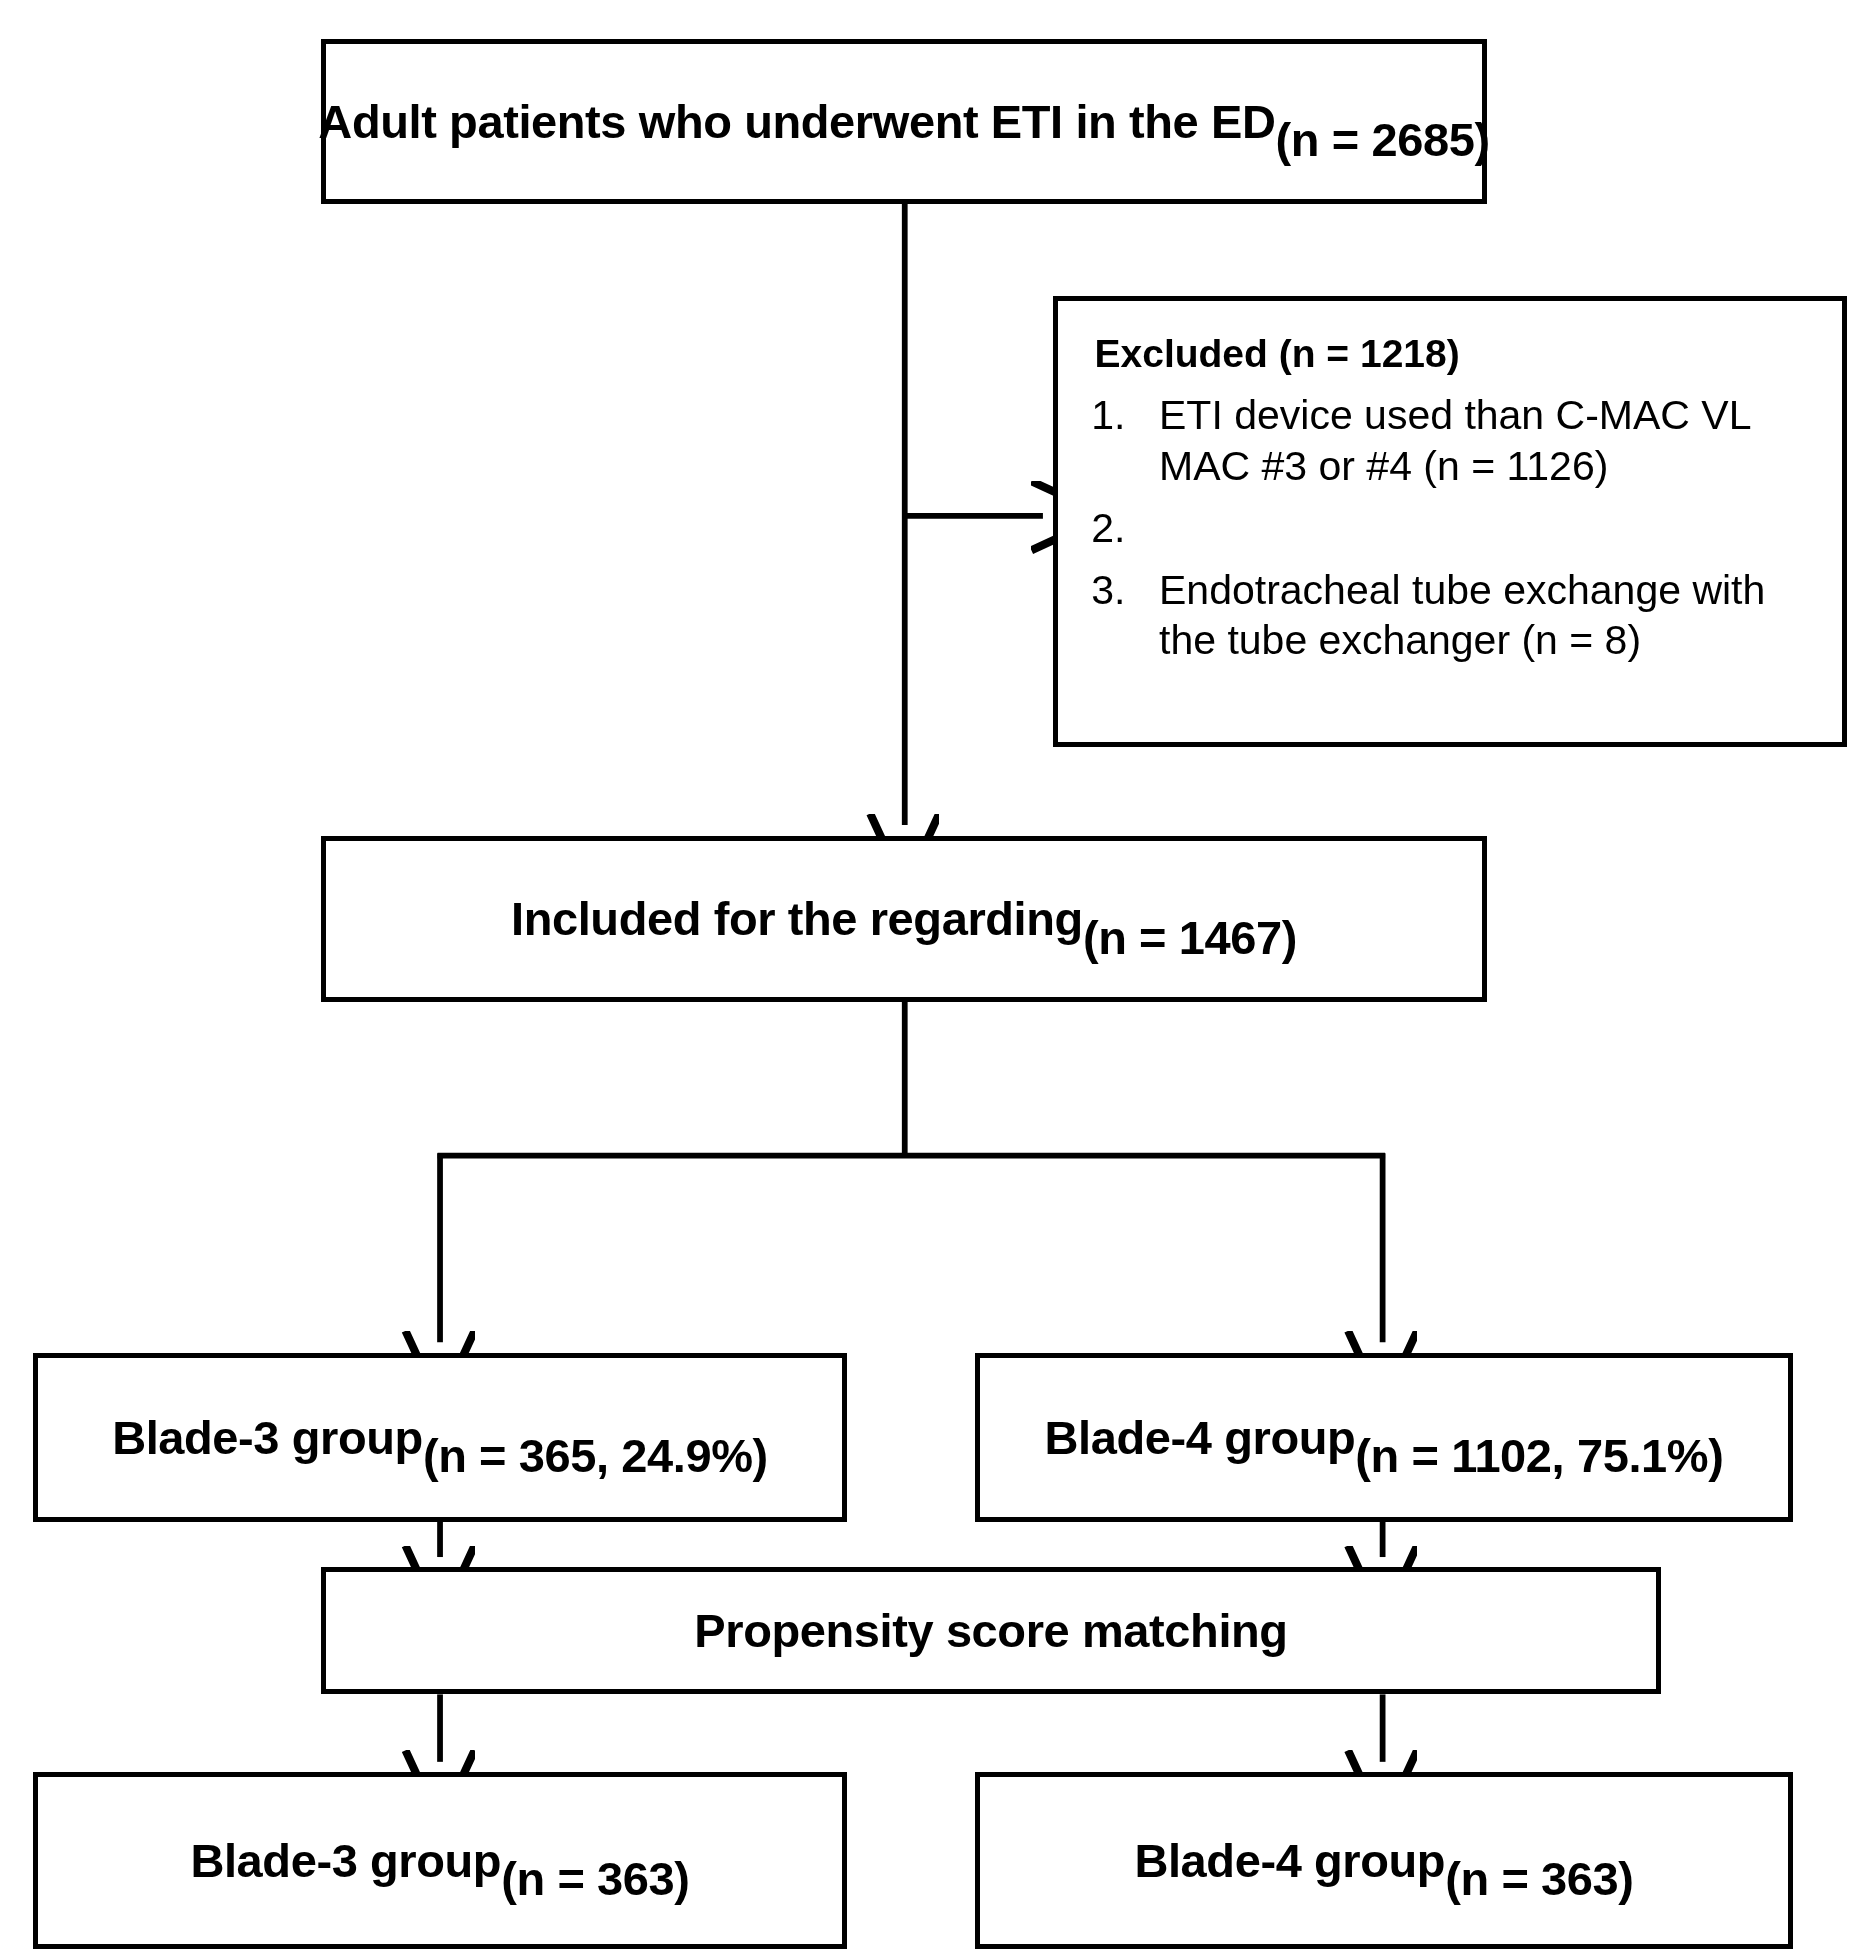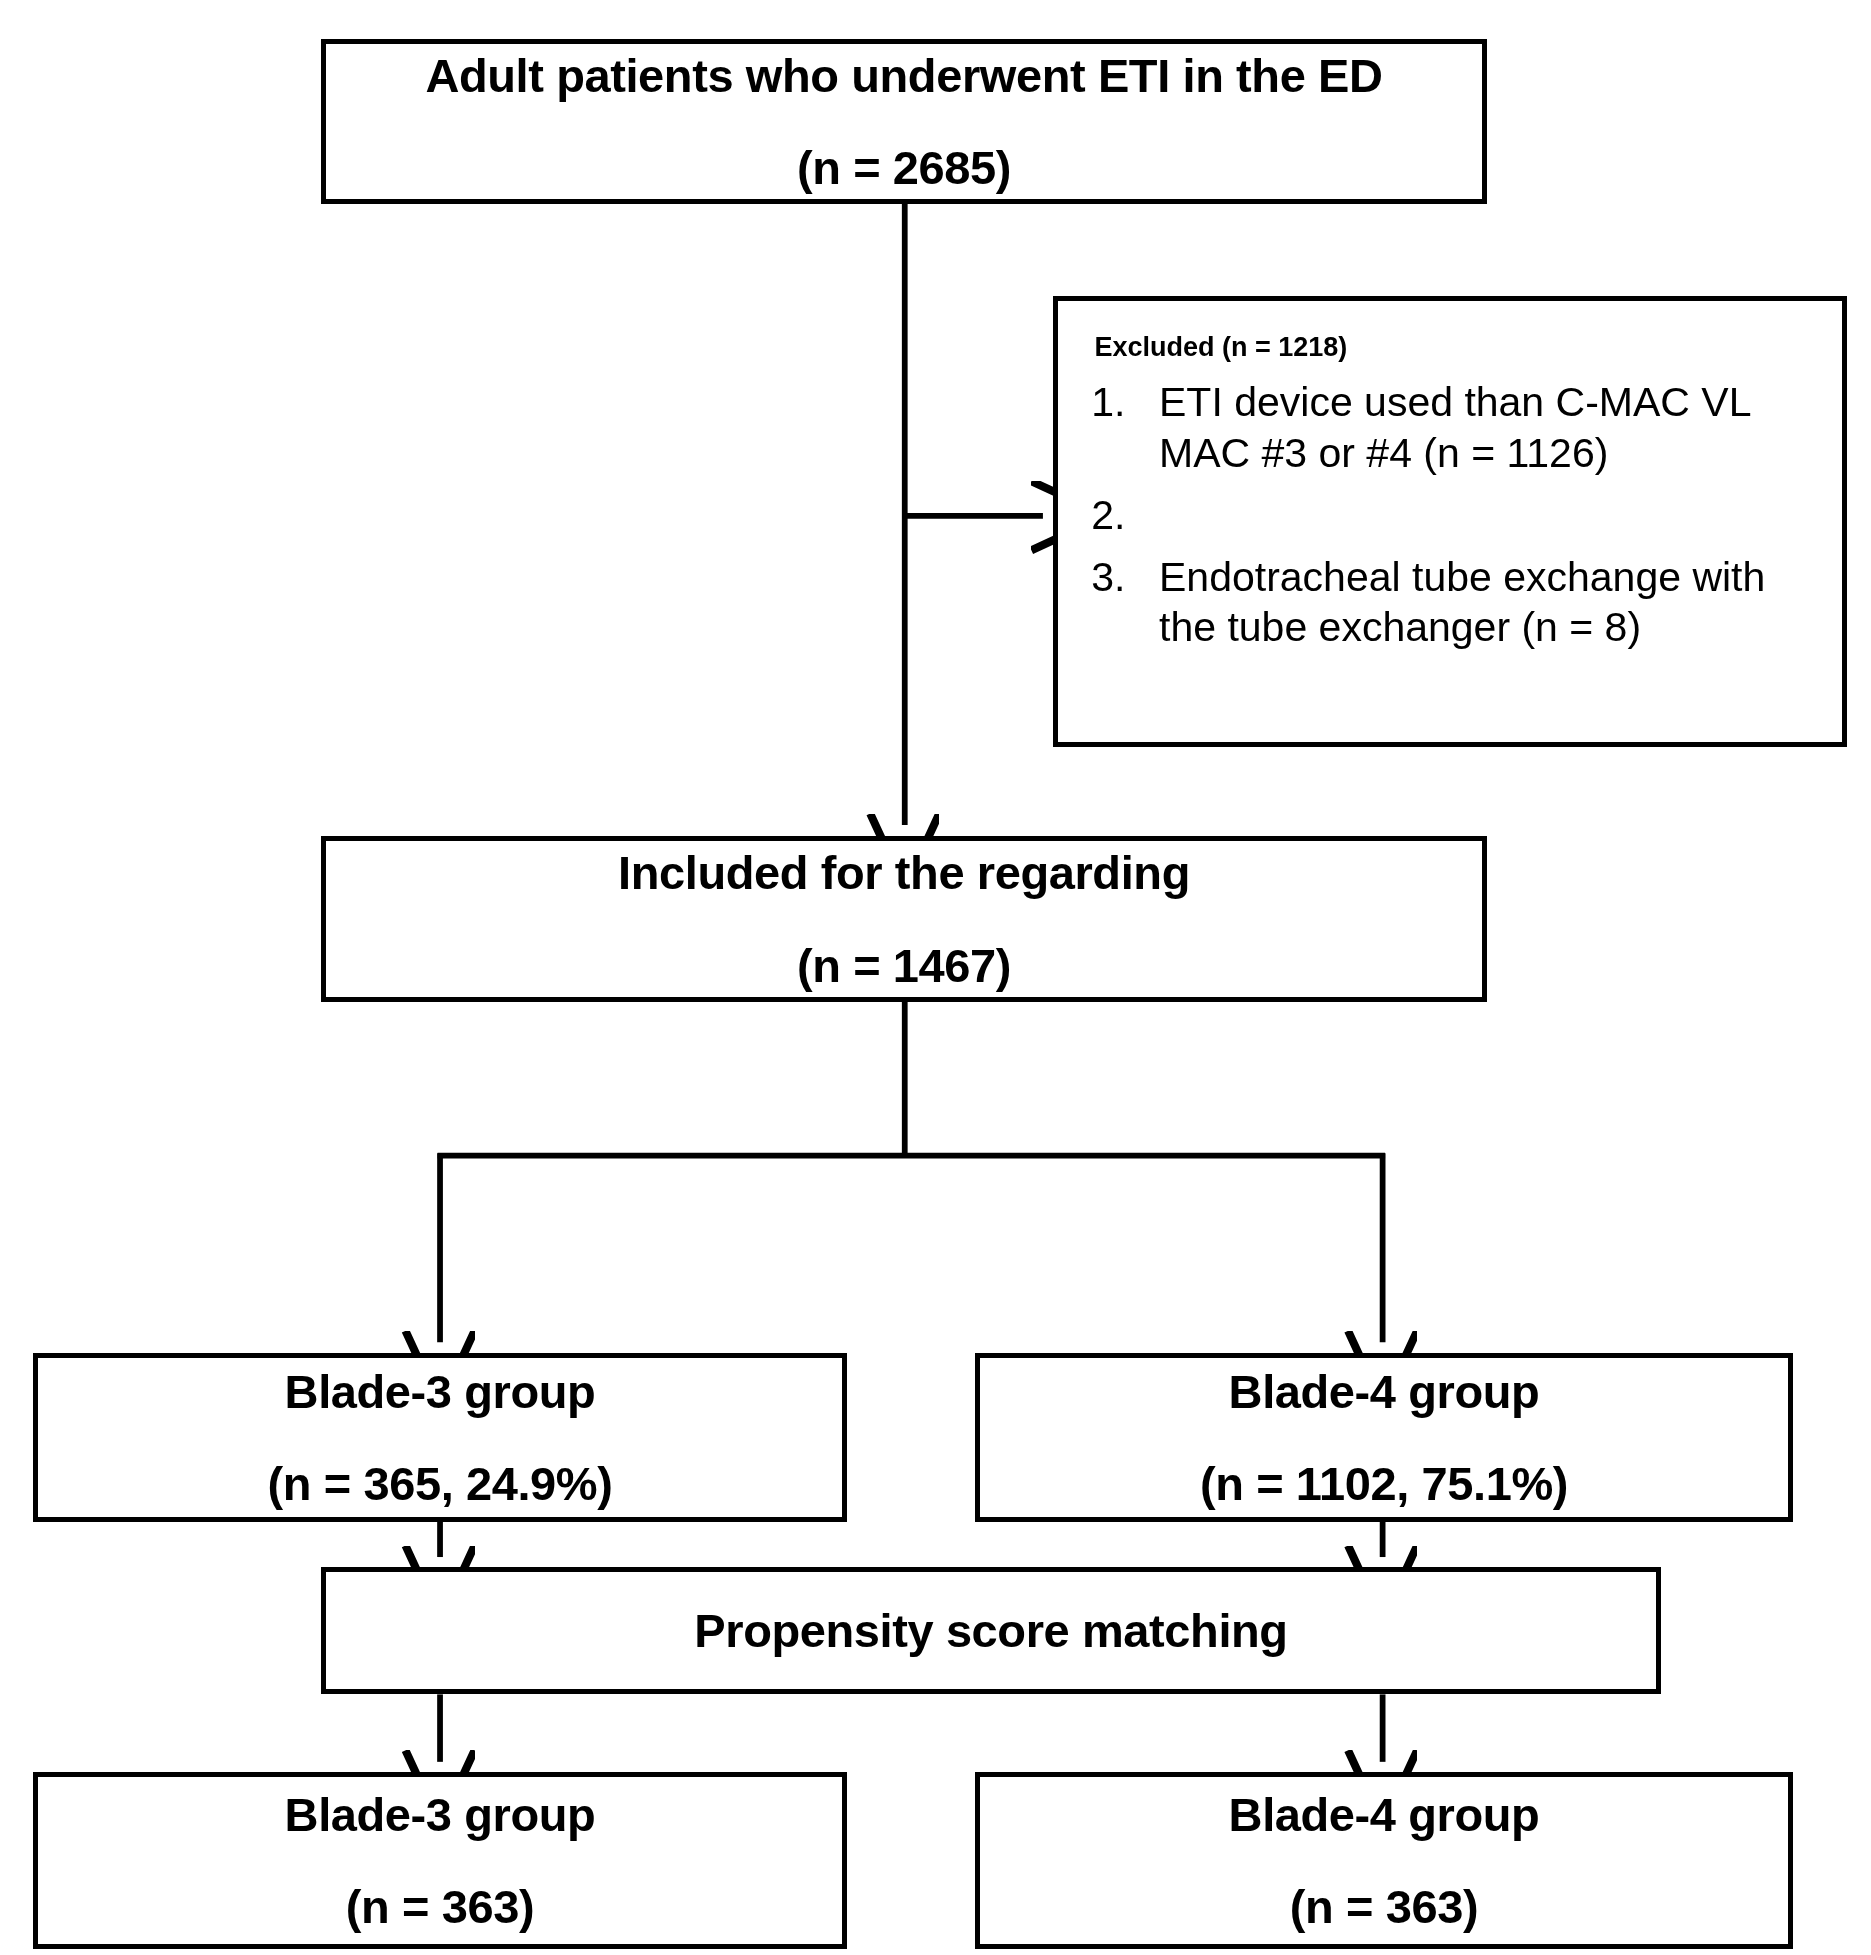--- a/index.html
+++ b/index.html
@@ -25,21 +25,21 @@
     top: 0;
     width: 1872px;
     height: 1956px;
   }
   .node {
     position: absolute;
     box-sizing: border-box;
     border: 5px solid #000000;
     background: #ffffff;
     display: flex;
-    flex-direction: column;
+    flex-direction: row;
     align-items: center;
     justify-content: center;
     text-align: center;
     z-index: 5;
   }
   .node-line {
     font-weight: bold;
     font-size: 47px;
     line-height: 1.18;
     letter-spacing: -0.4px;
@@ -78,21 +78,21 @@
 
   
   #node-excluded {
     left: 1053px; top: 296px; width: 794px; height: 451px;
     display: block;
     padding: 25px 21.4px 8.2px 25px;
     text-align: left;
   }
   .excluded-title {
     font-weight: bold;
-    font-size: 27px;
+    font-size: 39px;
     line-height: 1.1;
     margin: 6.6px 0 15px 11.5px;
     white-space: nowrap;
   }
   .excluded-list {
     list-style: none;
     margin: 0;
     padding: 0;
   }
   .excluded-list li {

